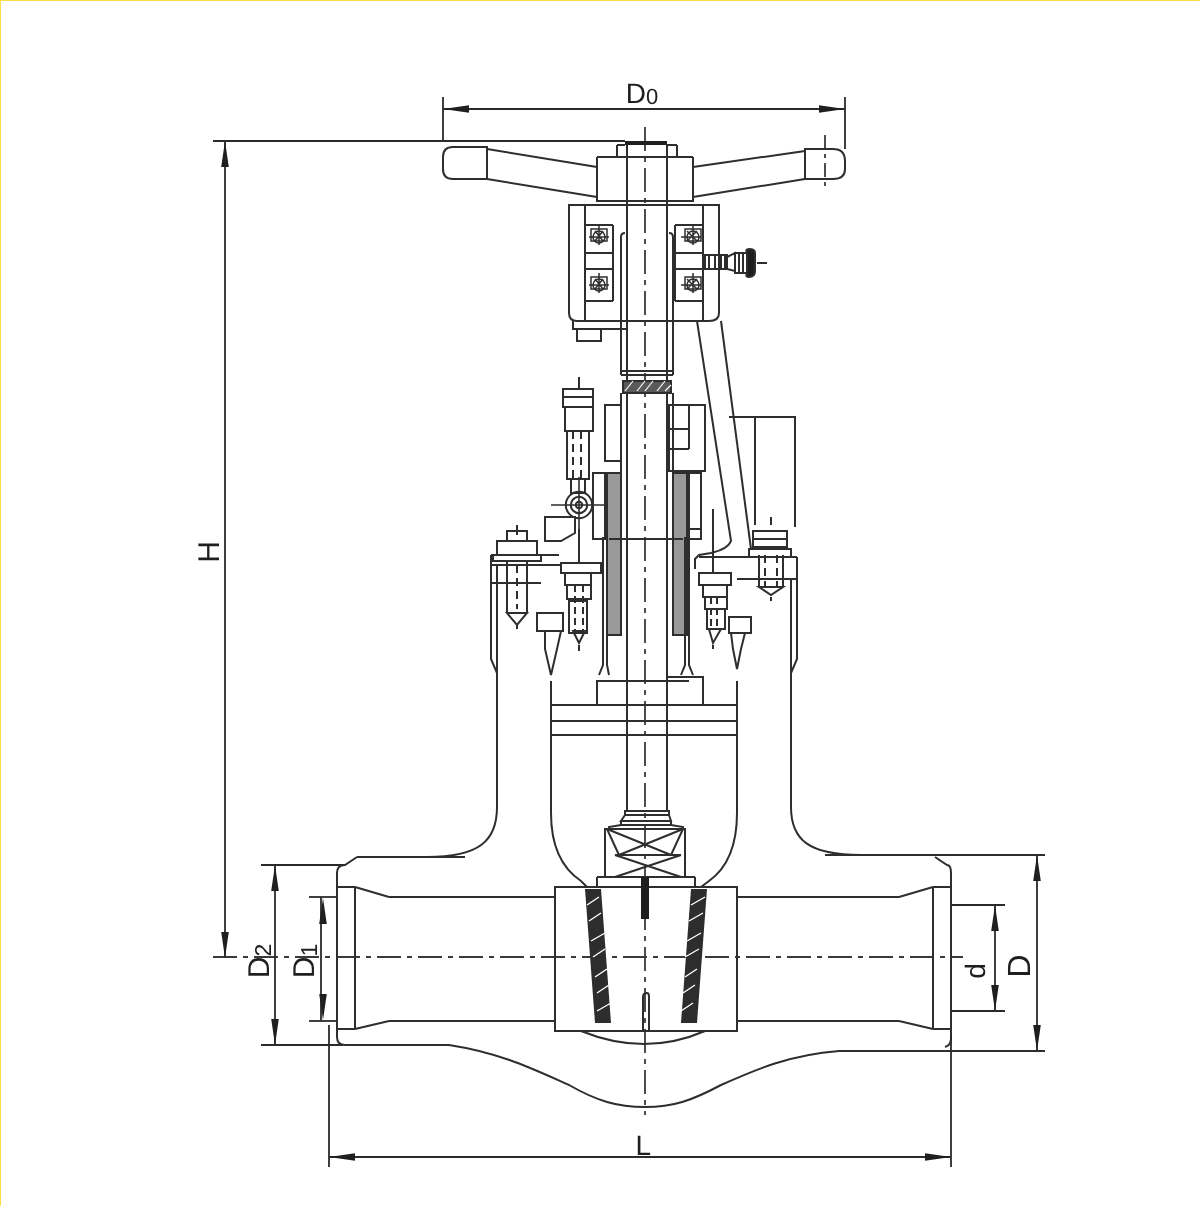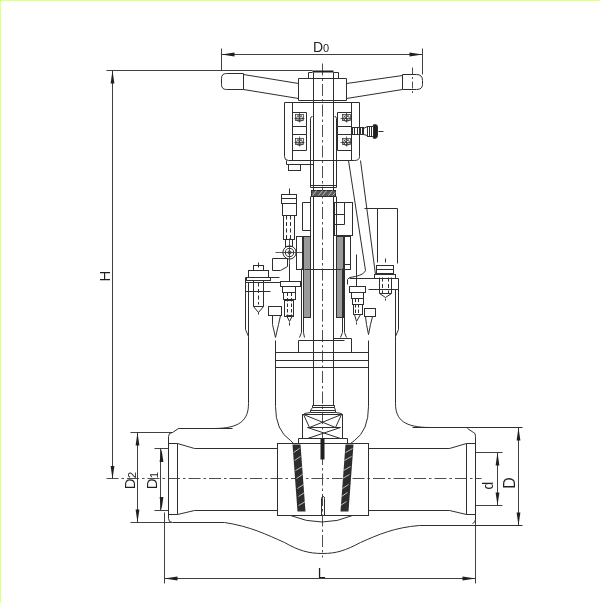--- a/index.html
+++ b/index.html
@@ -1,16 +1,16 @@
 <!DOCTYPE html>
 <html><head>
 <meta charset="utf-8">
 <style>
 html,body{margin:0;padding:0;background:#fff;}
-#wrap{width:600px;height:603px;position:relative;background:#bef264;overflow:hidden;}
+#wrap{width:600px;height:603px;position:relative;background:#fde047;overflow:hidden;}
 svg{display:block;}
 text{font-family:"Liberation Sans",sans-serif;fill:#1f1f1f;}
 </style>
 </head>
 <body>
 <div id="wrap">
 <svg width="600" height="603" viewBox="0 0 600 603">
 <rect x="0.5" y="0.5" width="600" height="603" fill="#ffffff"></rect>
 <g stroke="#2e2e2e" stroke-width="1" fill="none" stroke-linecap="butt">
 

